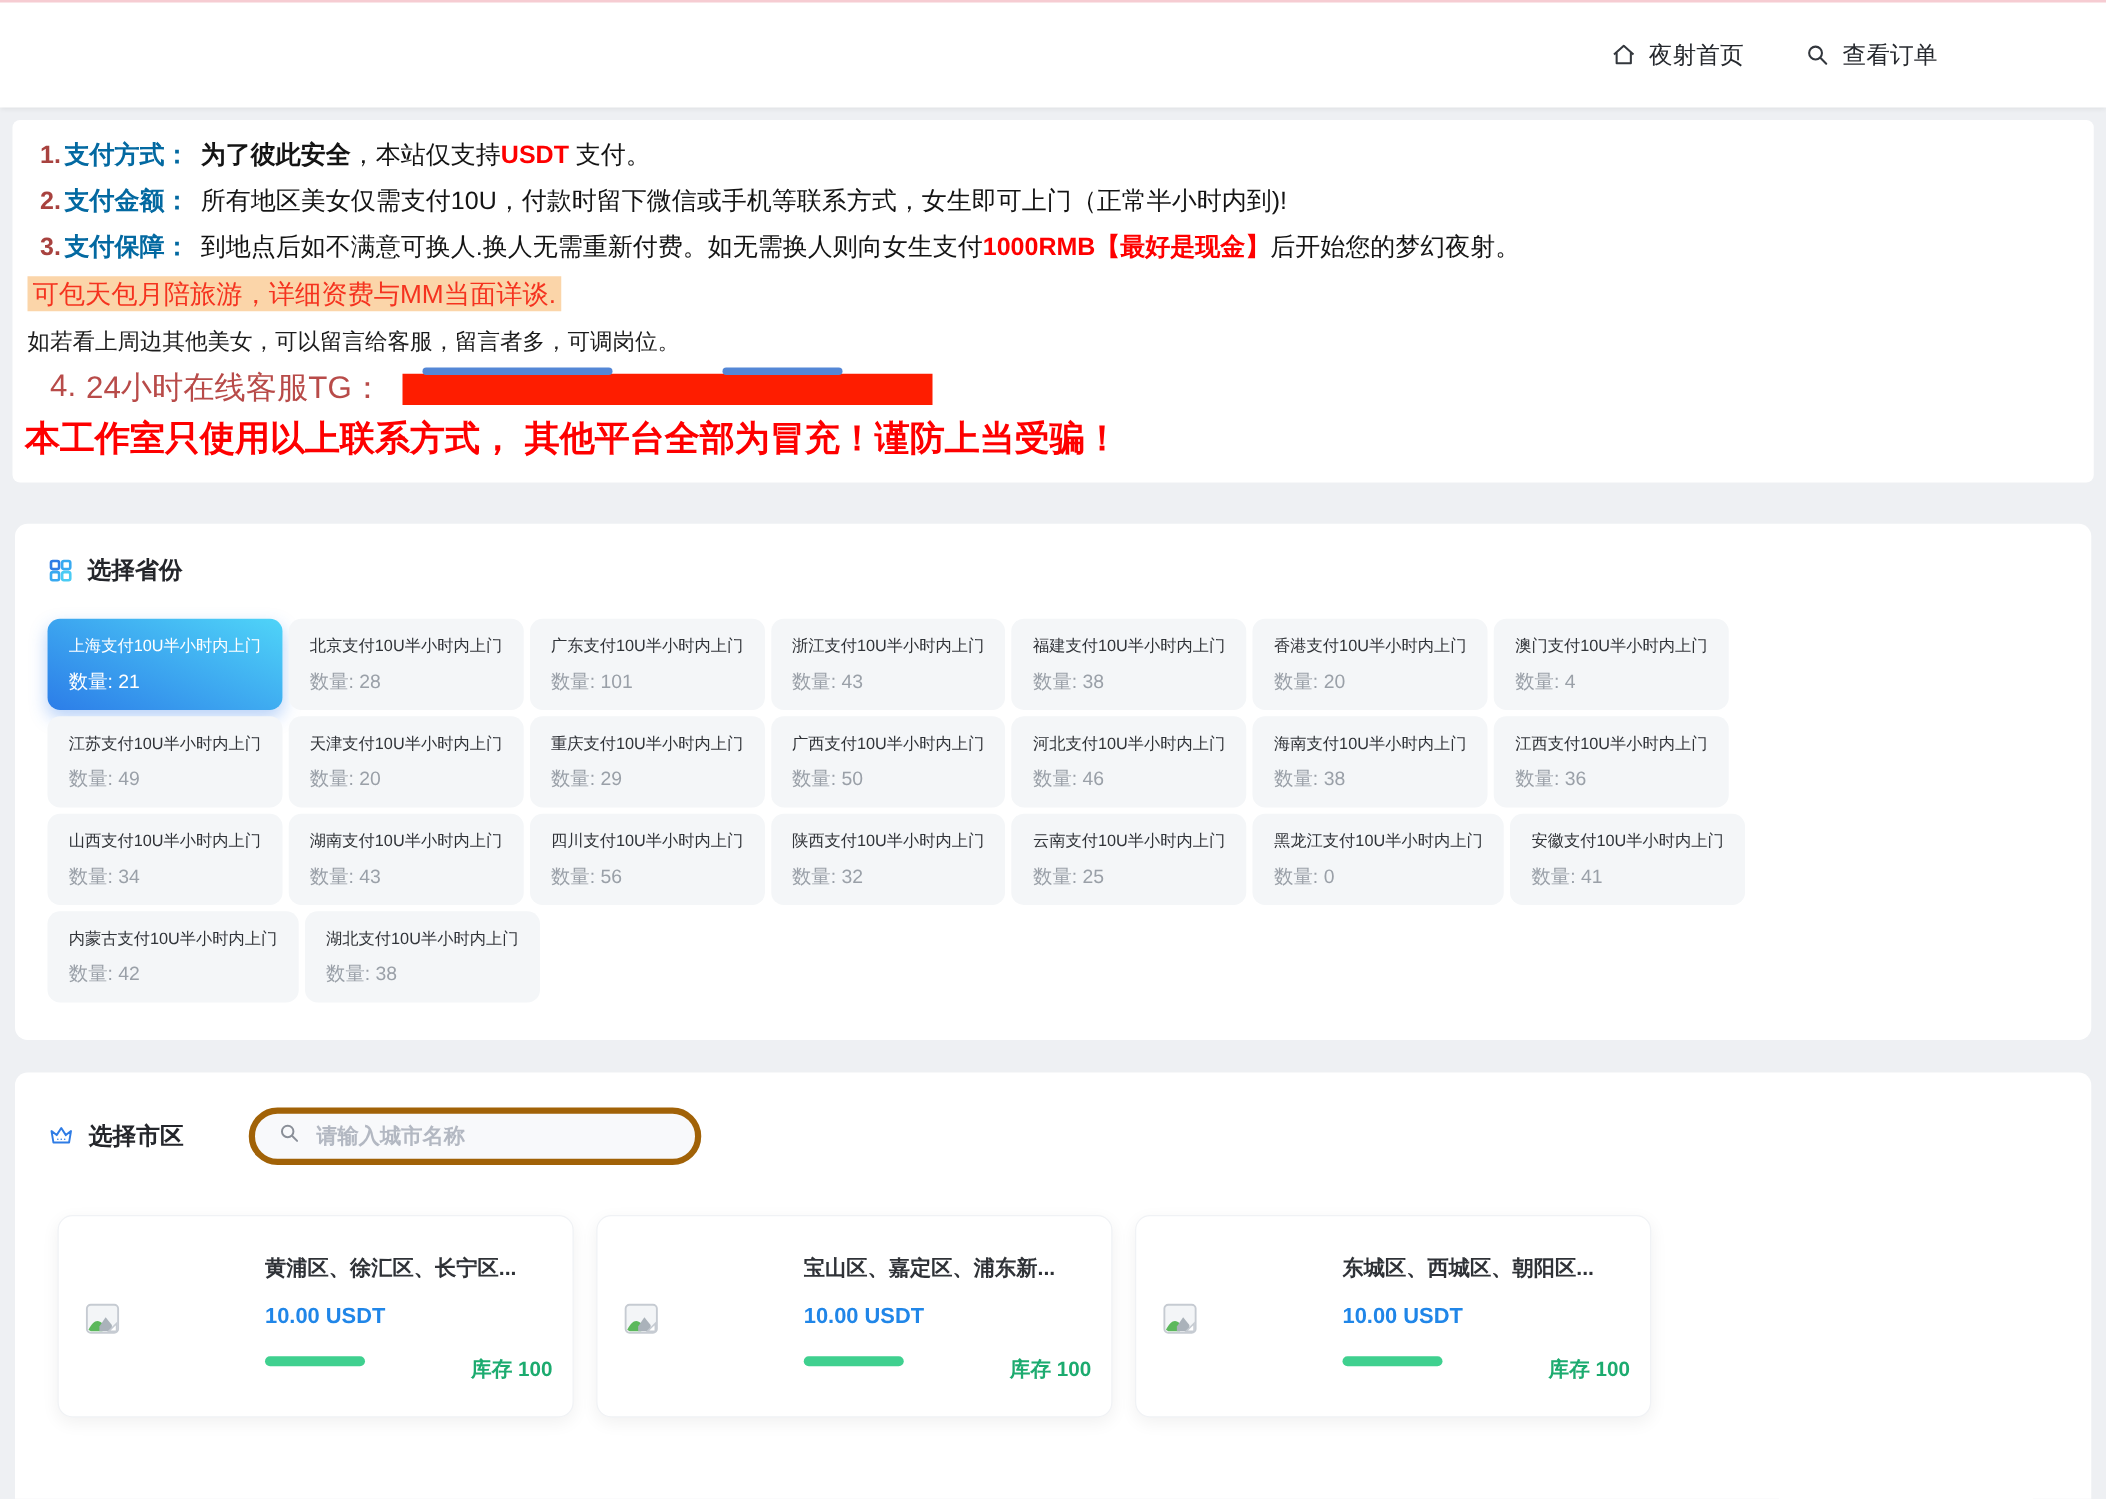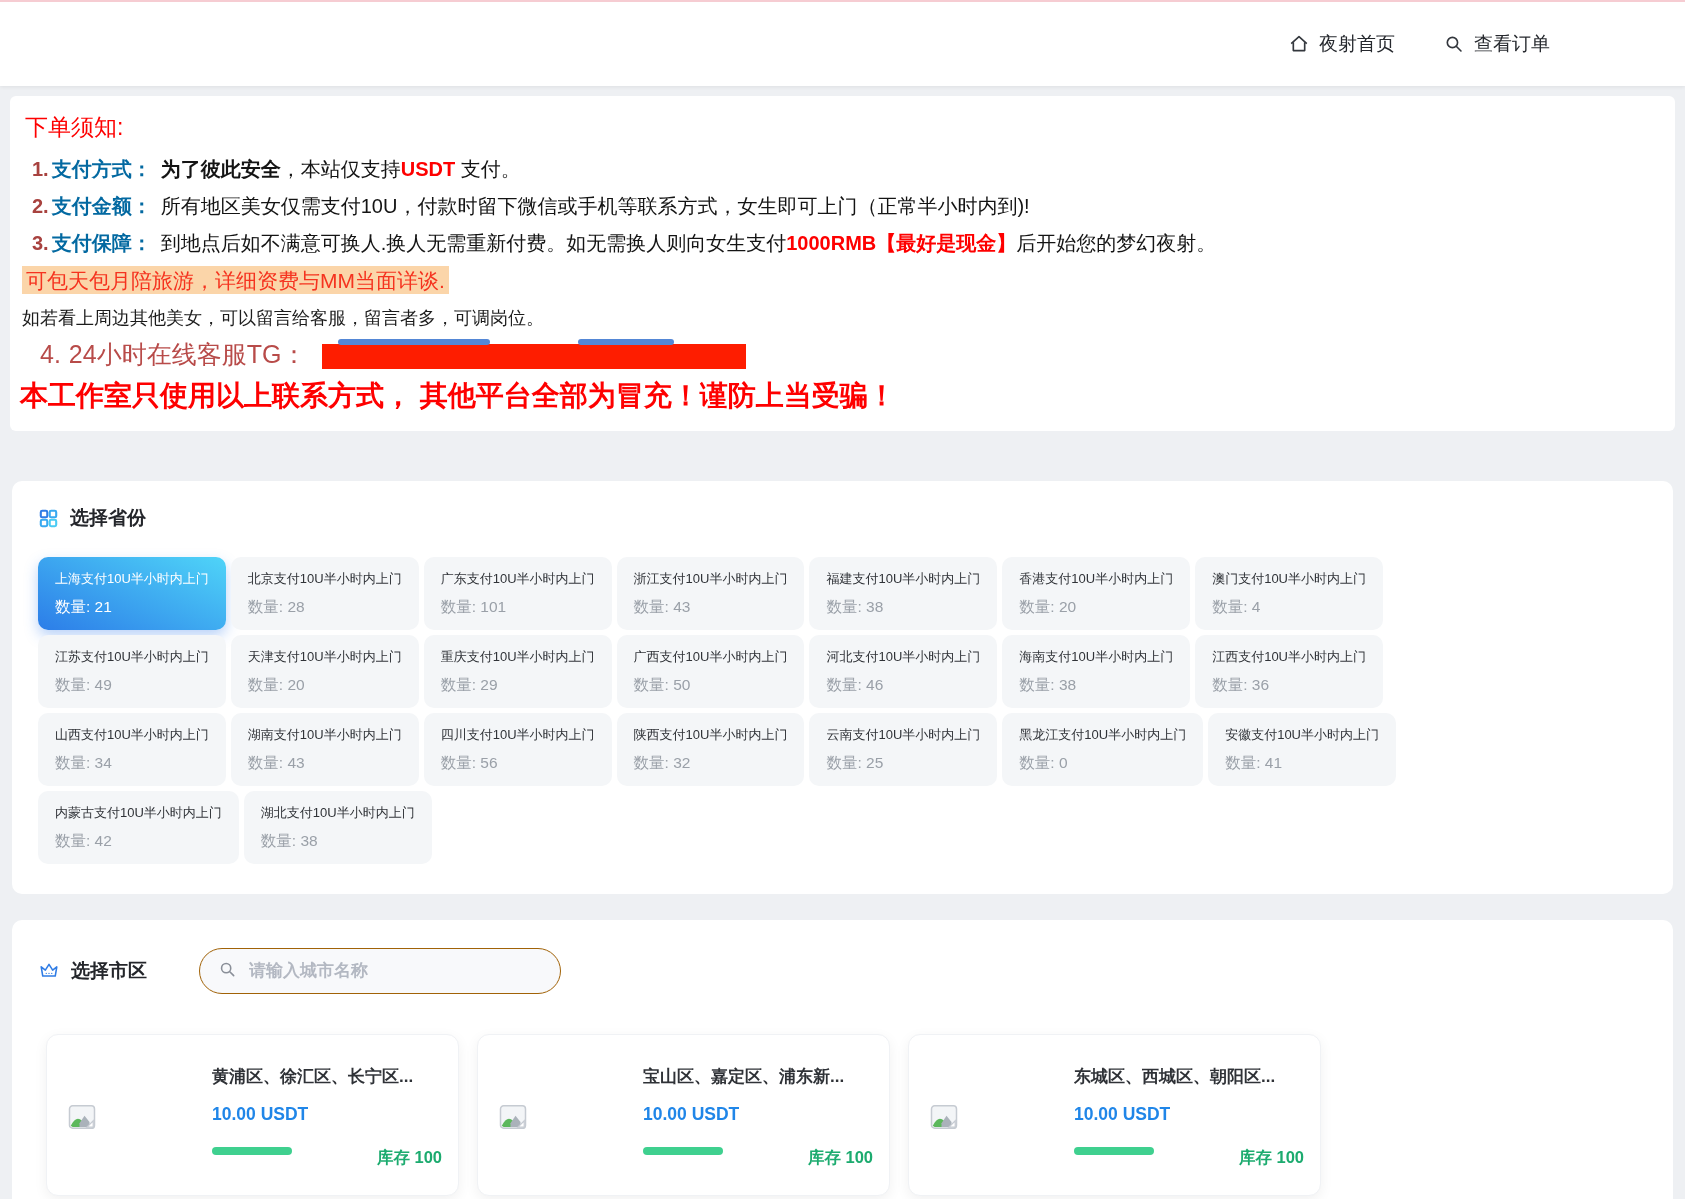--- a/index.html
+++ b/index.html
@@ -26,35 +26,35 @@
   .promo span{background:#fbd5a9;color:#f5331f;font-size:21px;padding:3px 4px 2px;}
   .note{font-size:18px;margin:7px 0 2px 8px;color:#1c1c1c;}
   .tg-line{font-size:25px;color:#b84b49;margin:8px 0 4px 26px;display:flex;align-items:center;}
   .tg-num{margin-right:8px;}
   .redbar{position:relative;display:inline-block;width:424px;height:25px;background:#fe1d00;margin-left:16px;margin-top:4px;}
   .peek{position:absolute;top:-5px;height:6px;border-radius:3px;background:#5487d6;}
   .p1{left:16px;width:152px;}
   .p2{left:256px;width:96px;}
   .warning{color:#fe0000;font-weight:700;font-size:28px;margin:6px 0 0 6px;}
   
-  .panel{margin:50px 12px 0;background:#fff;border-radius:10px;padding:24px 26px 30px;}
+  .panel{margin:33px 12px 0;background:#fff;border-radius:10px;padding:24px 26px 30px;}
   .panel-head{display:flex;align-items:center;gap:11px;font-size:19px;font-weight:700;color:#24262b;}
   .panel-head svg{display:block;}
   
   .tile-grid{display:flex;flex-wrap:wrap;gap:5px 5px;margin-top:26px;max-width:1440px;}
   .tile{background:#f4f6f8;border-radius:10px;padding:13px 17px 12px;cursor:pointer;}
   .tile-title{font-size:13px;color:#303338;white-space:nowrap;}
   .tile-qty{font-size:15.5px;color:#9aa0a8;margin-top:9px;}
   .tile.selected{background:linear-gradient(205deg,#4fd4f8 0%,#2c7de8 100%);box-shadow:0 6px 14px rgba(54,127,236,.35);}
   .tile.selected .tile-title,.tile.selected .tile-qty{color:#fff;}
   
   .panel.district{margin-top:26px;padding:28px 26px 80px;}
   .d-head{display:flex;align-items:center;gap:52px;}
   .searchbox{display:flex;align-items:center;gap:10px;width:362px;height:46px;border-radius:23px;
-    background:#f8f9fb;border:1px solid #a16207;padding:0 18px;box-sizing:border-box;}
+    background:#f8f9fb;border:5px solid #a16207;padding:0 18px;box-sizing:border-box;}
   .searchbox input{border:none;outline:none;background:transparent;font-size:17px;font-weight:600;color:#333;width:100%;
     font-family:"Liberation Sans","DejaVu Sans",sans-serif;}
   .searchbox input::placeholder{color:#b3b8c2;}
   .cards{display:flex;gap:18px;margin-top:40px;padding-left:8px;}
   .dcard{width:413px;background:#fff;border:1px solid #f0f2f5;border-radius:12px;
     box-shadow:0 4px 14px rgba(0,0,0,.06);padding:30px 16px 26px 20px;box-sizing:border-box;
     display:flex;align-items:center;cursor:pointer;}
   .thumb{width:145px;flex:none;display:flex;align-items:center;}
   .dbody{flex:1;min-width:0;}
   .dtitle{font-size:17px;font-weight:700;color:#2f3237;white-space:nowrap;overflow:hidden;}
@@ -84,21 +84,20 @@
           <circle cx="10.3" cy="10.3" r="5.6"></circle>
             <path d="M14.7 14.7 L19.6 19.6"></path>
         </svg>
       </span>
       <span>查看订单</span>
     </a>
   </nav>
 </header>
 
 <section class="notice-card">
-  <div class="n-title">下单须知:</div>
   <div class="n-line">
     <span class="num">1.</span><span class="lbl">支付方式：</span><span class="bold">为了彼此安全</span><span>，本站仅支持</span><span class="em">USDT</span><span> 支付。</span>
   </div>
   <div class="n-line">
     <span class="num">2.</span><span class="lbl">支付金额：</span><span>所有地区美女仅需支付10U，付款时留下微信或手机等联系方式，女生即可上门（正常半小时内到)!</span>
   </div>
   <div class="n-line">
     <span class="num">3.</span><span class="lbl">支付保障：</span><span>到地点后如不满意可换人.换人无需重新付费。如无需换人则向女生支付</span><span class="em">1000RMB【最好是现金】</span><span>后开始您的梦幻夜射。</span>
   </div>
   <div class="promo">

